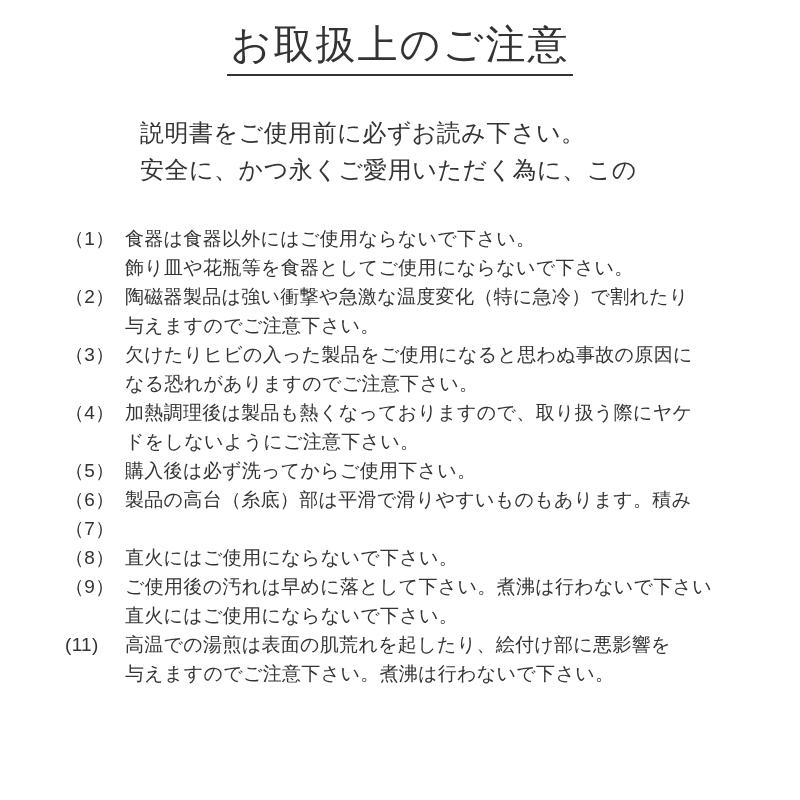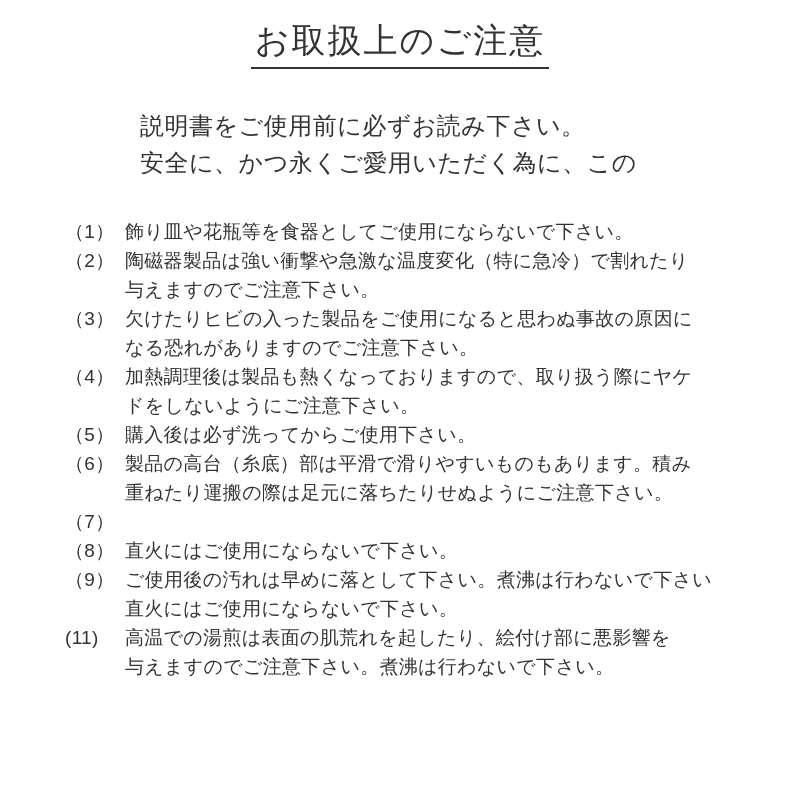--- a/index.html
+++ b/index.html
@@ -16,21 +16,21 @@
     width: 800px;
     height: 800px;
     position: relative;
   }
   .title-wrap {
     text-align: center;
     padding-top: 20px;
   }
   .title-text {
     display: inline-block;
-    font-size: 34px;
+    font-size: 40px;
     font-weight: 500;
     letter-spacing: 2px;
     line-height: 1.2;
     border-bottom: 2px solid #333333;
     padding: 0 4px 6px 4px;
   }
   .intro {
     margin: 38px 0 0 140px;
     font-size: 24px;
     line-height: 37px;
@@ -71,20 +71,21 @@
   <div class="intro">
     <span class="line">説明書をご使用前に必ずお読み下さい。</span>
     <span class="line">安全に、かつ永くご愛用いただく為に、この</span>
   </div>
 
   <div class="notice-list">
 
     <div class="notice-row">
       <div class="notice-num">（1）</div>
       <div class="notice-text">
+        <span class="line">食器は食器以外にはご使用ならないで下さい。</span>
         <span class="line">飾り皿や花瓶等を食器としてご使用にならないで下さい。</span>
       </div>
     </div>
 
     <div class="notice-row">
       <div class="notice-num">（2）</div>
       <div class="notice-text">
         <span class="line">陶磁器製品は強い衝撃や急激な温度変化（特に急冷）で割れたり</span>
         <span class="line">与えますのでご注意下さい。</span>
       </div>
@@ -110,21 +111,20 @@
       <div class="notice-num">（5）</div>
       <div class="notice-text">
         <span class="line">購入後は必ず洗ってからご使用下さい。</span>
       </div>
     </div>
 
     <div class="notice-row">
       <div class="notice-num">（6）</div>
       <div class="notice-text">
         <span class="line">製品の高台（糸底）部は平滑で滑りやすいものもあります。積み</span>
-        <span class="line">重ねたり運搬の際は足元に落ちたりせぬようにご注意下さい。</span>
       </div>
     </div>
 
     <div class="notice-row">
       <div class="notice-num">（7）</div>
       <div class="notice-text">
       </div>
     </div>
 
     <div class="notice-row">

